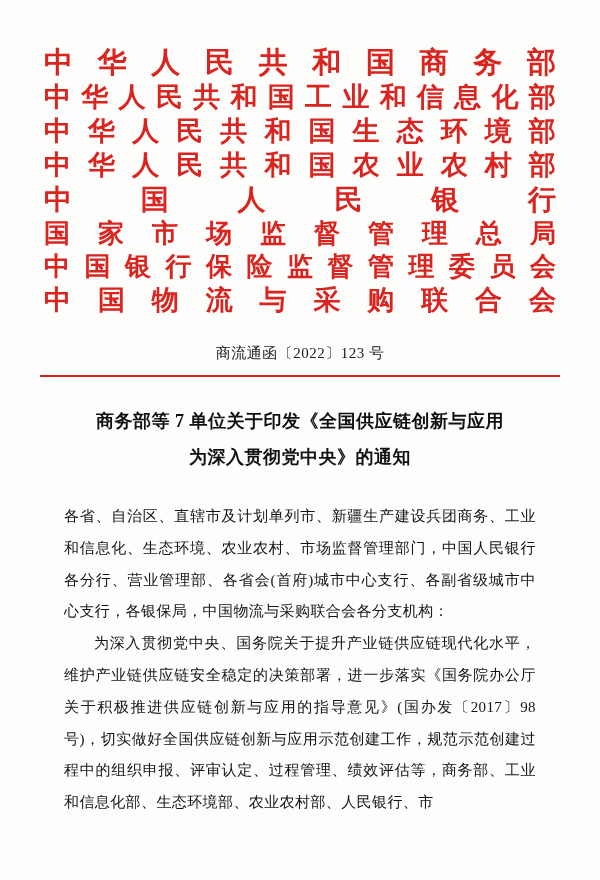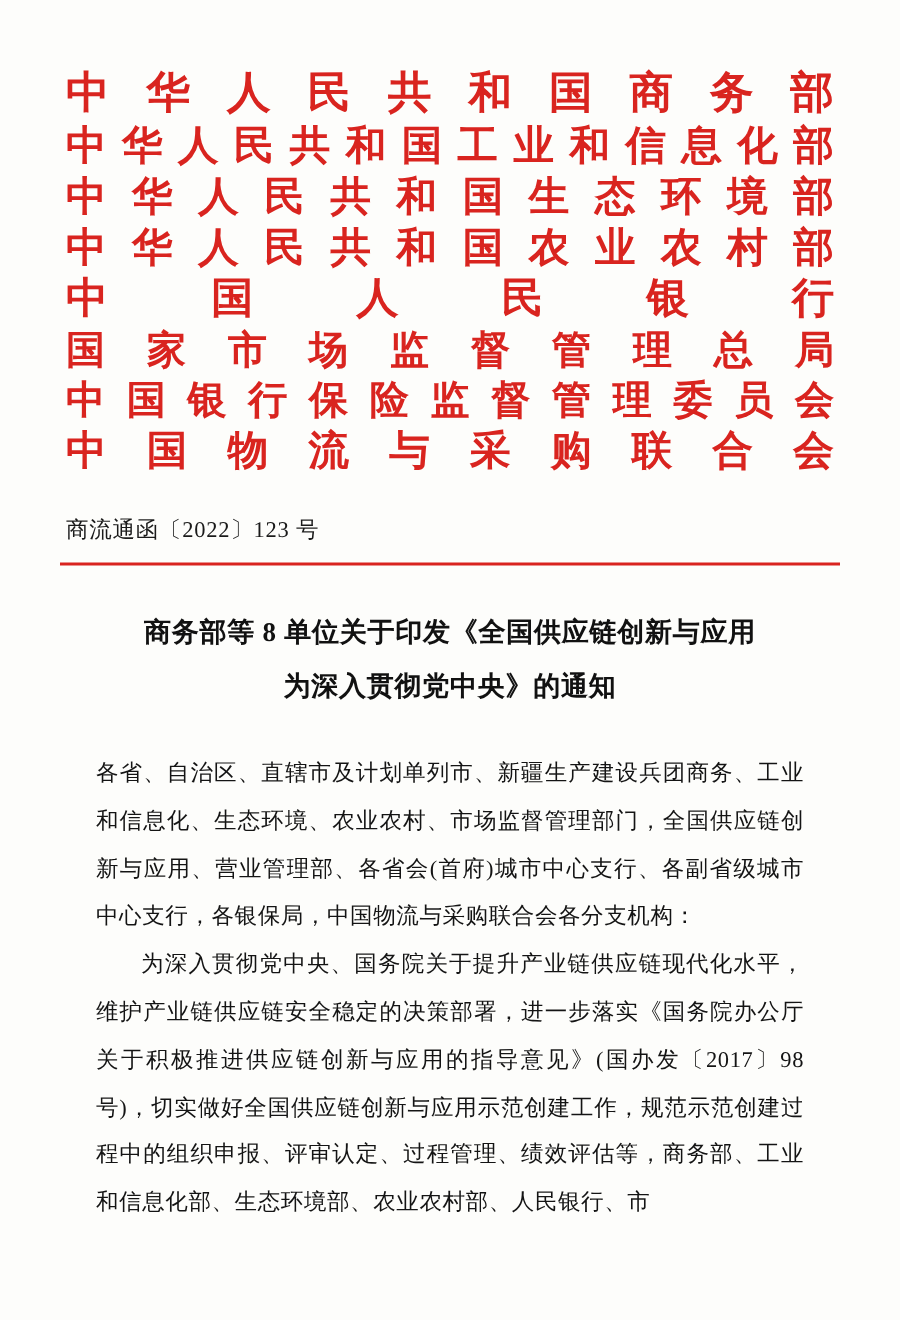--- a/index.html
+++ b/index.html
@@ -44,21 +44,21 @@
   .mast-line.l3 { font-size: 27px; margin-bottom: 7px; }
   .mast-line.l4 { font-size: 27px; margin-bottom: 7px; }
   .mast-line.l5 { font-size: 28px; margin-bottom: 7px; }
   .mast-line.l6 { font-size: 26px; margin-bottom: 7px; }
   .mast-line.l7 { font-size: 26px; margin-bottom: 7px; }
   .mast-line.l8 { font-size: 27px; margin-bottom: 0; }
 
   
   .doc-number {
     margin: 30px 44px 0 44px;
-    text-align: left;
+    text-align: center;
     font-size: 15px;
     color: #1a1a1a;
     letter-spacing: 0.5px;
   }
 
   
   .red-rule {
     margin: 12px 40px 0 40px;
     height: 2px;
     background: #d9241f;
@@ -202,22 +202,22 @@
         <span>合</span>
         <span>会</span>
       </div>
   </div>
 
   <div class="doc-number">商流通函〔2022〕123 号</div>
 
   <div class="red-rule"></div>
 
   <div class="title-block">
-    <span class="tline">商务部等 8 单位关于印发《全国供应链创新与应用</span>
+    <span class="tline">商务部等 7 单位关于印发《全国供应链创新与应用</span>
     <span class="tline">为深入贯彻党中央》的通知</span>
   </div>
 
   <div class="body-block">
-    <p class="para">各省、自治区、直辖市及计划单列市、新疆生产建设兵团商务、工业和信息化、生态环境、农业农村、市场监督管理部门，全国供应链创新与应用、营业管理部、各省会(首府)城市中心支行、各副省级城市中心支行，各银保局，中国物流与采购联合会各分支机构：</p>
+    <p class="para">各省、自治区、直辖市及计划单列市、新疆生产建设兵团商务、工业和信息化、生态环境、农业农村、市场监督管理部门，中国人民银行各分行、营业管理部、各省会(首府)城市中心支行、各副省级城市中心支行，各银保局，中国物流与采购联合会各分支机构：</p>
     <p class="para indent">为深入贯彻党中央、国务院关于提升产业链供应链现代化水平，维护产业链供应链安全稳定的决策部署，进一步落实《国务院办公厅关于积极推进供应链创新与应用的指导意见》(国办发〔2017〕98 号)，切实做好全国供应链创新与应用示范创建工作，规范示范创建过程中的组织申报、评审认定、过程管理、绩效评估等，商务部、工业和信息化部、生态环境部、农业农村部、人民银行、市</p>
   </div>
 
 </div>
 
 </body></html>

